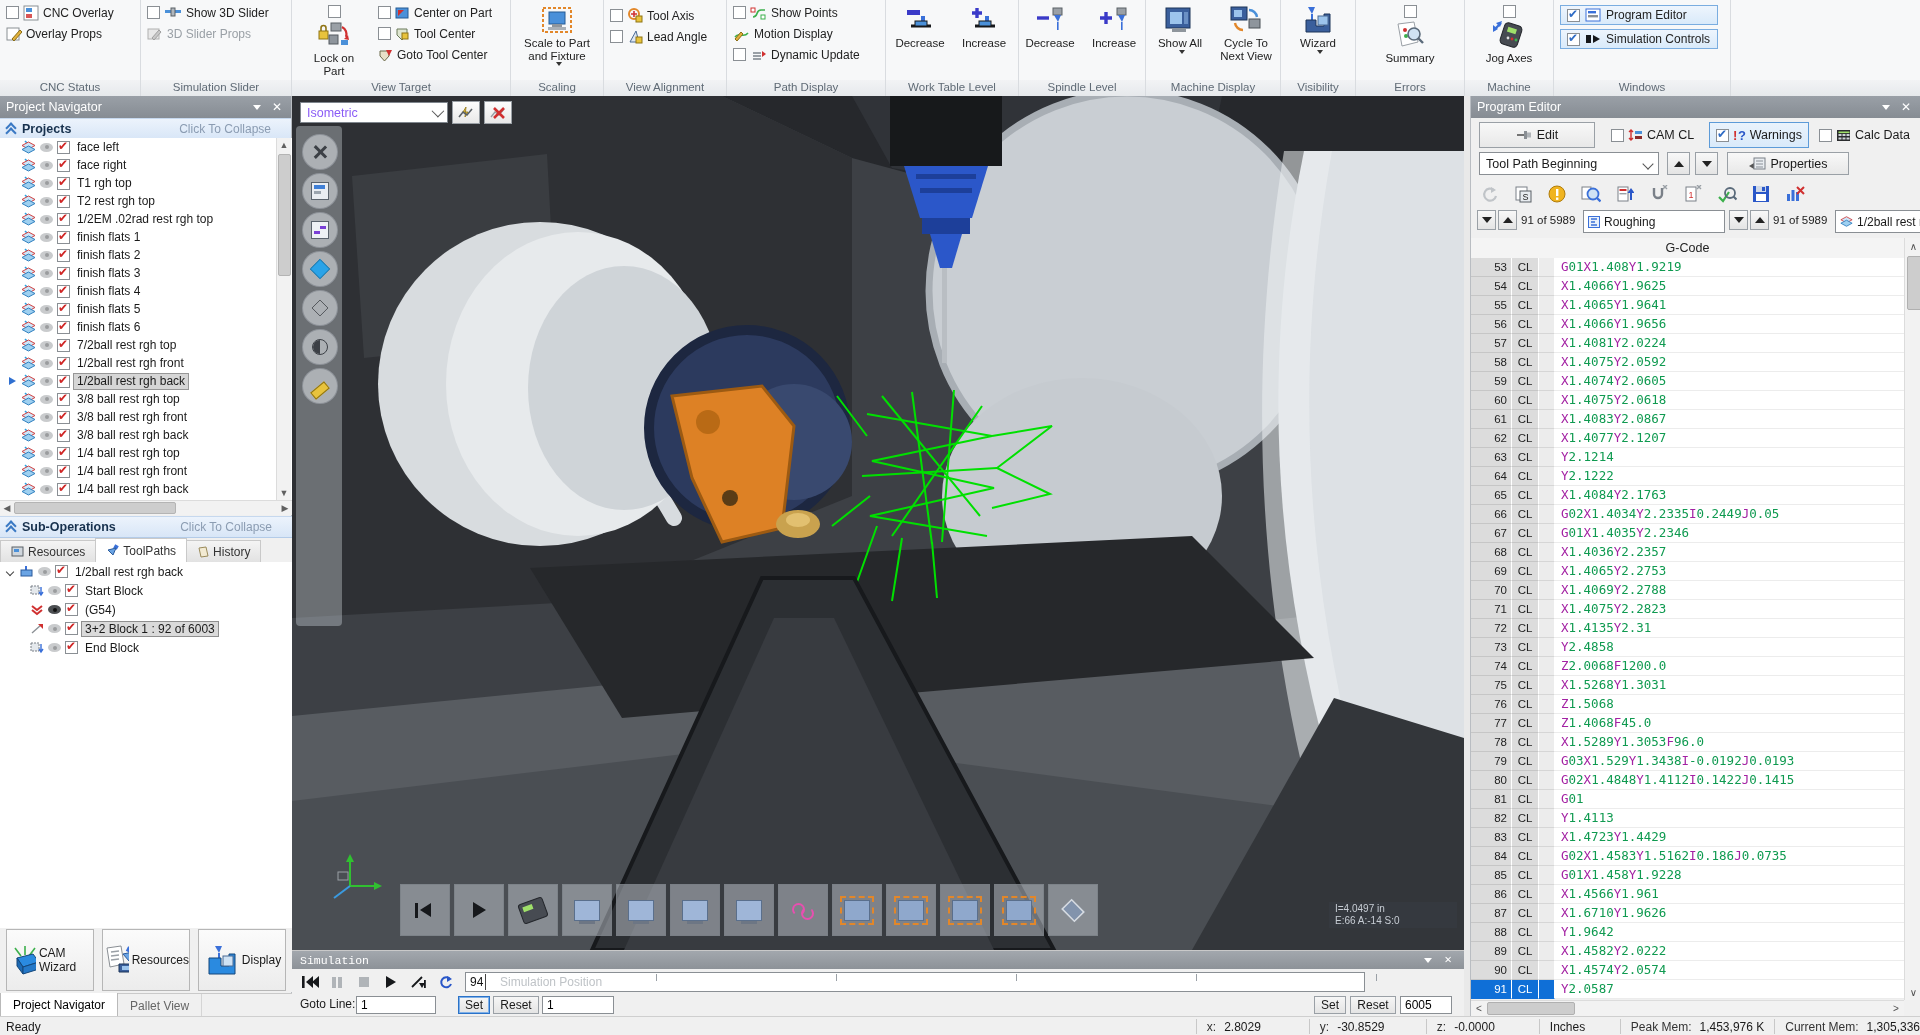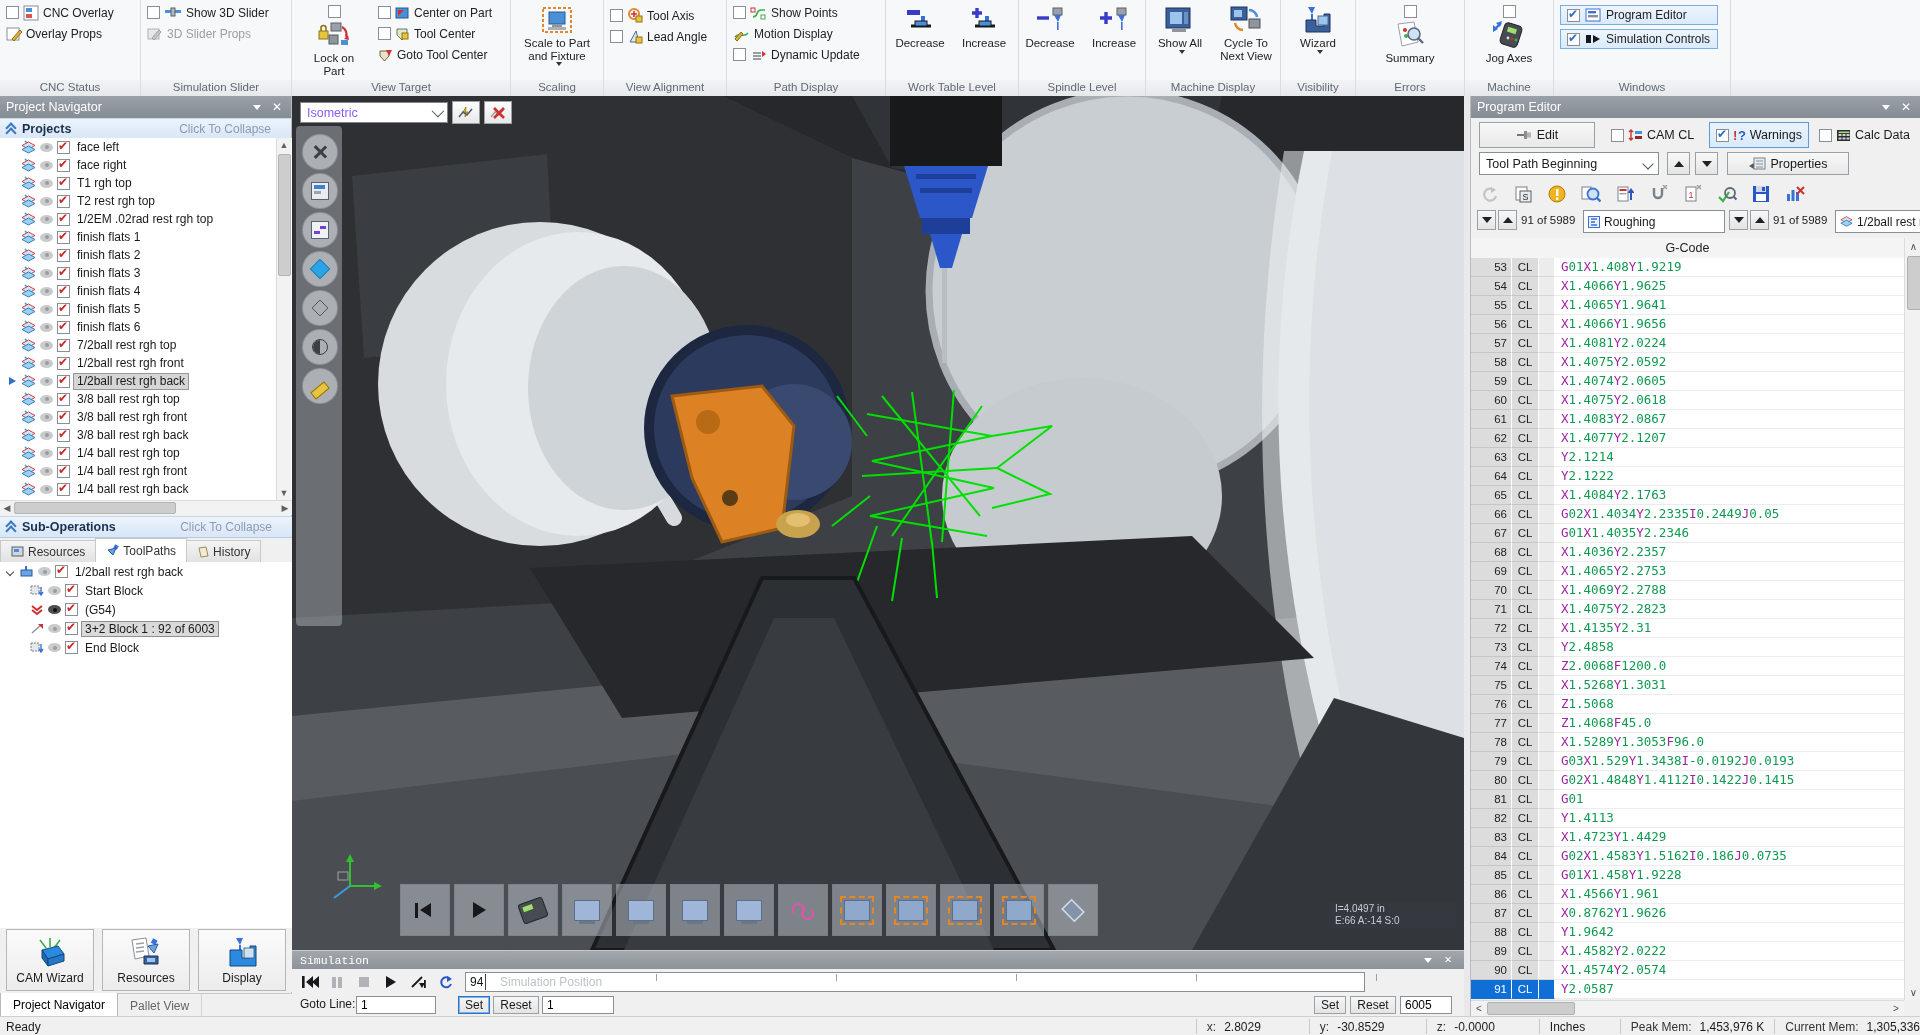--- a/index.html
+++ b/index.html
@@ -83,21 +83,21 @@
   .stab.active{background:#fff;height:23px;font-weight:normal;}
   .subtree{position:absolute;left:0;top:466px;width:292px;height:366px;background:#fff;overflow:hidden;}
   .srow{height:19px;display:flex;align-items:center;gap:4px;padding-left:6px;}
   .srow .ind{width:20px;flex:none;}
   .exp{width:9px;height:9px;position:relative;flex:none;}
   .exp::before{content:"";position:absolute;left:1px;top:2px;width:5px;height:5px;border-right:1.6px solid #444;border-bottom:1.6px solid #444;transform:rotate(45deg);}
   .slabel{font-size:12px;padding:0 3px;}
   .srow.sel .slabel{background:#dadada;outline:1px solid #8f8f8f;}
   .pn-buttons{position:absolute;left:0;top:832px;width:292px;height:64px;display:flex;gap:8px;padding:1px 6px;box-sizing:border-box;background:#f0f0f0;}
   .pbtn{width:86px;height:60px;border:1px solid #b6b6b6;background:linear-gradient(#fbfbfb,#ececec);
-        display:flex;flex-direction:column;align-items:center;justify-content:center;gap:3px;font-size:12px;}
+        display:flex;flex-direction:row;align-items:center;justify-content:center;gap:3px;font-size:12px;}
   .pn-tabs{position:absolute;left:0;top:897px;width:292px;height:23px;background:#f0f0f0;display:flex;align-items:stretch;border-top:1px solid #c9c9c9;}
   .ptab{padding:0 12px;display:flex;align-items:center;font-size:12px;color:#666;border-right:1px solid #d5d5d5;}
   .ptab.active{background:#fff;color:#000;border:1px solid #b9b9b9;border-top:none;margin-top:-1px;}
 
   
   .viewport{position:absolute;left:292px;top:96px;width:1172px;height:854px;background:#3d4045;overflow:hidden;}
   .scene{position:absolute;inset:0;}
   .view-combo{position:absolute;left:8px;top:5px;display:flex;gap:4px;align-items:center;}
   .combo{width:148px;height:21px;background:#fff;border:1px solid #7f868d;display:flex;align-items:center;
          padding:0 6px;font-size:12.5px;box-sizing:border-box;color:#8b5cf6;}
@@ -1609,21 +1609,21 @@
           <span class="gn-num">86</span>
           <span class="gn-cl">CL</span>
           <span class="gn-mark"></span>
           <span class="gcode"><span class="g-word">X</span><span class="g-num">1.4566</span><span class="g-word">Y</span><span class="g-num">1.961</span></span>
         </div>
 
         <div class="grow">
           <span class="gn-num">87</span>
           <span class="gn-cl">CL</span>
           <span class="gn-mark"></span>
-          <span class="gcode"><span class="g-word">X</span><span class="g-num">0.8762</span><span class="g-word">Y</span><span class="g-num">1.9626</span></span>
+          <span class="gcode"><span class="g-word">X</span><span class="g-num">1.6710</span><span class="g-word">Y</span><span class="g-num">1.9626</span></span>
         </div>
 
         <div class="grow">
           <span class="gn-num">88</span>
           <span class="gn-cl">CL</span>
           <span class="gn-mark"></span>
           <span class="gcode"><span class="g-word">Y</span><span class="g-num">1.9642</span></span>
         </div>
 
         <div class="grow">

